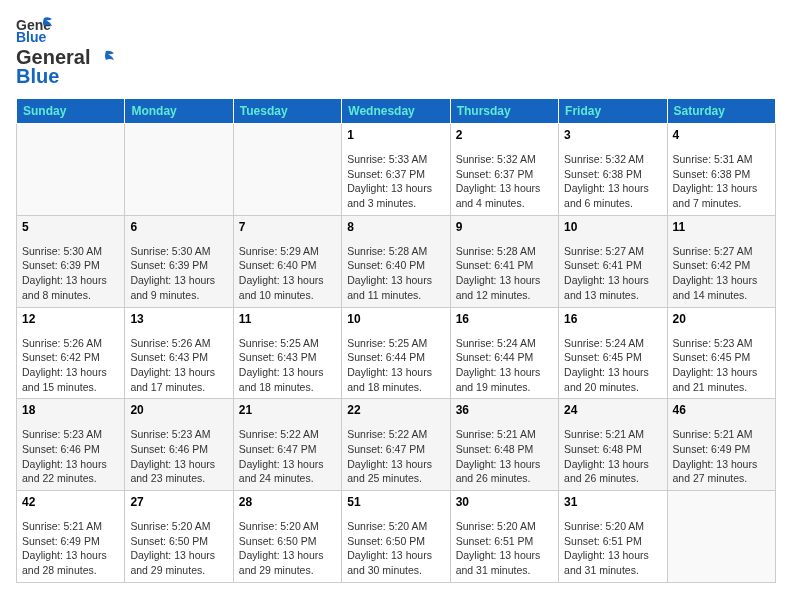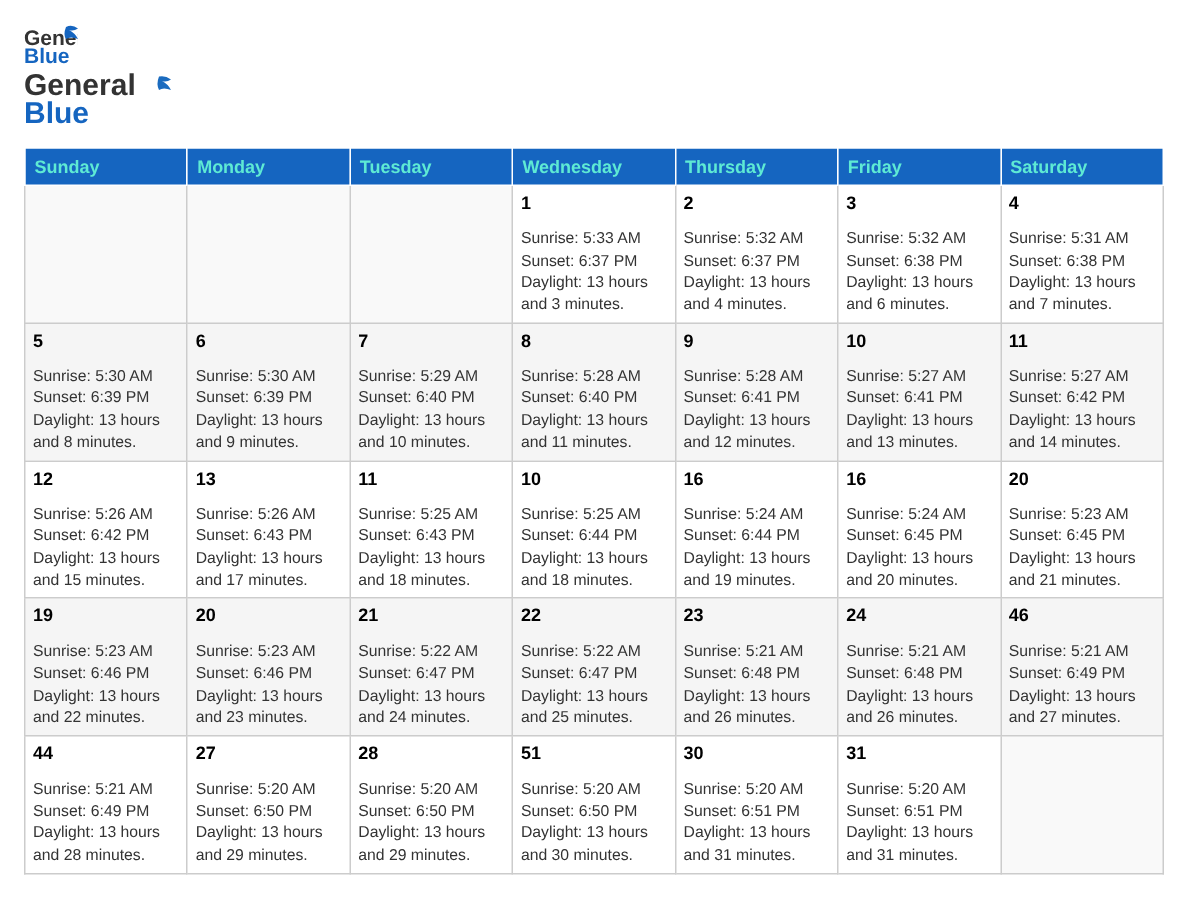--- a/index.html
+++ b/index.html
@@ -196,51 +196,51 @@
           <span class="day-number">16</span>
           <div class="day-info">Sunrise: 5:24 AM<br>Sunset: 6:45 PM<br>Daylight: 13 hours<br>and 20 minutes.</div>
         </td>
         <td>
           <span class="day-number">20</span>
           <div class="day-info">Sunrise: 5:23 AM<br>Sunset: 6:45 PM<br>Daylight: 13 hours<br>and 21 minutes.</div>
         </td>
       </tr>
       <tr>
         <td>
-          <span class="day-number">19</span>
+          <span class="day-number">18</span>
           <div class="day-info">Sunrise: 5:23 AM<br>Sunset: 6:46 PM<br>Daylight: 13 hours<br>and 22 minutes.</div>
         </td>
         <td>
           <span class="day-number">20</span>
           <div class="day-info">Sunrise: 5:23 AM<br>Sunset: 6:46 PM<br>Daylight: 13 hours<br>and 23 minutes.</div>
         </td>
         <td>
           <span class="day-number">21</span>
           <div class="day-info">Sunrise: 5:22 AM<br>Sunset: 6:47 PM<br>Daylight: 13 hours<br>and 24 minutes.</div>
         </td>
         <td>
           <span class="day-number">22</span>
           <div class="day-info">Sunrise: 5:22 AM<br>Sunset: 6:47 PM<br>Daylight: 13 hours<br>and 25 minutes.</div>
         </td>
         <td>
-          <span class="day-number">23</span>
+          <span class="day-number">36</span>
           <div class="day-info">Sunrise: 5:21 AM<br>Sunset: 6:48 PM<br>Daylight: 13 hours<br>and 26 minutes.</div>
         </td>
         <td>
           <span class="day-number">24</span>
           <div class="day-info">Sunrise: 5:21 AM<br>Sunset: 6:48 PM<br>Daylight: 13 hours<br>and 26 minutes.</div>
         </td>
         <td>
           <span class="day-number">46</span>
           <div class="day-info">Sunrise: 5:21 AM<br>Sunset: 6:49 PM<br>Daylight: 13 hours<br>and 27 minutes.</div>
         </td>
       </tr>
       <tr>
         <td>
-          <span class="day-number">44</span>
+          <span class="day-number">42</span>
           <div class="day-info">Sunrise: 5:21 AM<br>Sunset: 6:49 PM<br>Daylight: 13 hours<br>and 28 minutes.</div>
         </td>
         <td>
           <span class="day-number">27</span>
           <div class="day-info">Sunrise: 5:20 AM<br>Sunset: 6:50 PM<br>Daylight: 13 hours<br>and 29 minutes.</div>
         </td>
         <td>
           <span class="day-number">28</span>
           <div class="day-info">Sunrise: 5:20 AM<br>Sunset: 6:50 PM<br>Daylight: 13 hours<br>and 29 minutes.</div>
         </td>

